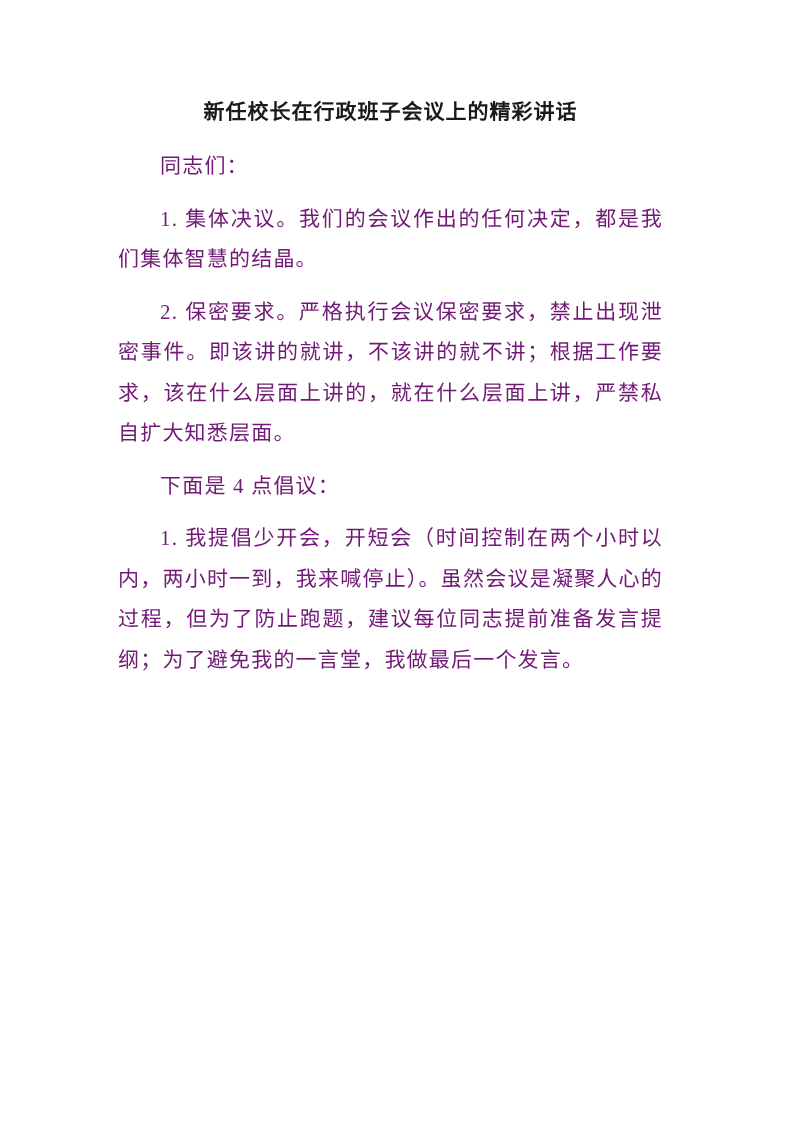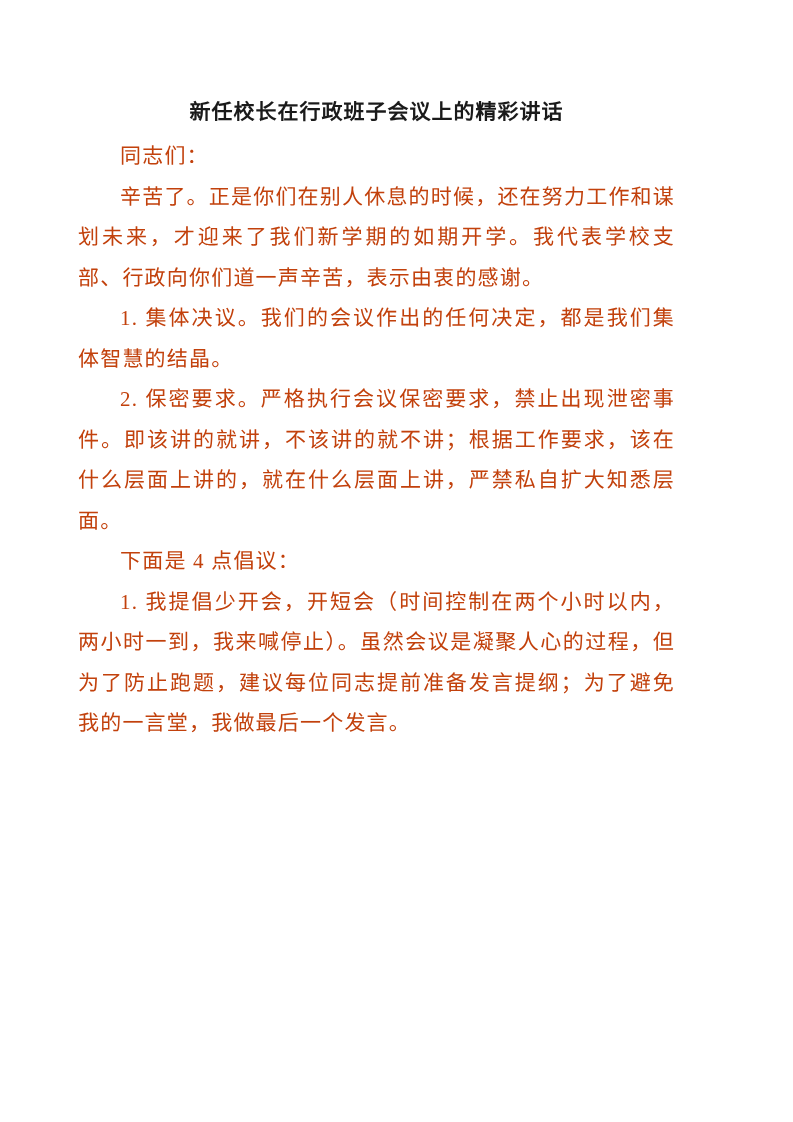--- a/index.html
+++ b/index.html
@@ -11,52 +11,51 @@
     width: 793px;
     height: 1122px;
     overflow: hidden;
     font-family: "Liberation Serif", "DejaVu Serif", serif;
   }
   .doc-page {
     box-sizing: border-box;
     width: 793px;
     height: 1122px;
     background: #ffffff;
-    padding: 90px 118px 0 78px;
+    padding: 90px 118px 0 106px;
     color: #1f1f1f;
   }
   .doc-title {
     margin: 0;
     font-size: 21px;
     font-weight: bold;
     text-align: center;
     line-height: 44px;
     letter-spacing: 1px;
     color: #1a1a1a;
   }
   .doc-body {
     margin-top: 2px;
   }
   .doc-paragraph {
-    margin: 0;
+    margin: 12px;
     font-size: 21px;
     line-height: 40.5px;
     letter-spacing: 1.2px;
     text-indent: 2em;
     text-align: justify;
-    color: #c2410c;
+    color: #701a75;
     word-break: break-all;
   }
 </style>
 </head>
 <body>
 
 <div class="doc-page">
   <h1 class="doc-title">新任校长在行政班子会议上的精彩讲话</h1>
   <div class="doc-body">
     <p class="doc-paragraph">同志们：</p>
-    <p class="doc-paragraph">辛苦了。正是你们在别人休息的时候，还在努力工作和谋划未来，才迎来了我们新学期的如期开学。我代表学校支部、行政向你们道一声辛苦，表示由衷的感谢。</p>
     <p class="doc-paragraph">1. 集体决议。我们的会议作出的任何决定，都是我们集体智慧的结晶。</p>
     <p class="doc-paragraph">2. 保密要求。严格执行会议保密要求，禁止出现泄密事件。即该讲的就讲，不该讲的就不讲；根据工作要求，该在什么层面上讲的，就在什么层面上讲，严禁私自扩大知悉层面。</p>
     <p class="doc-paragraph">下面是 4 点倡议：</p>
     <p class="doc-paragraph">1. 我提倡少开会，开短会（时间控制在两个小时以内，两小时一到，我来喊停止）。虽然会议是凝聚人心的过程，但为了防止跑题，建议每位同志提前准备发言提纲；为了避免我的一言堂，我做最后一个发言。</p>
   </div>
 </div>
 
 </body></html>

